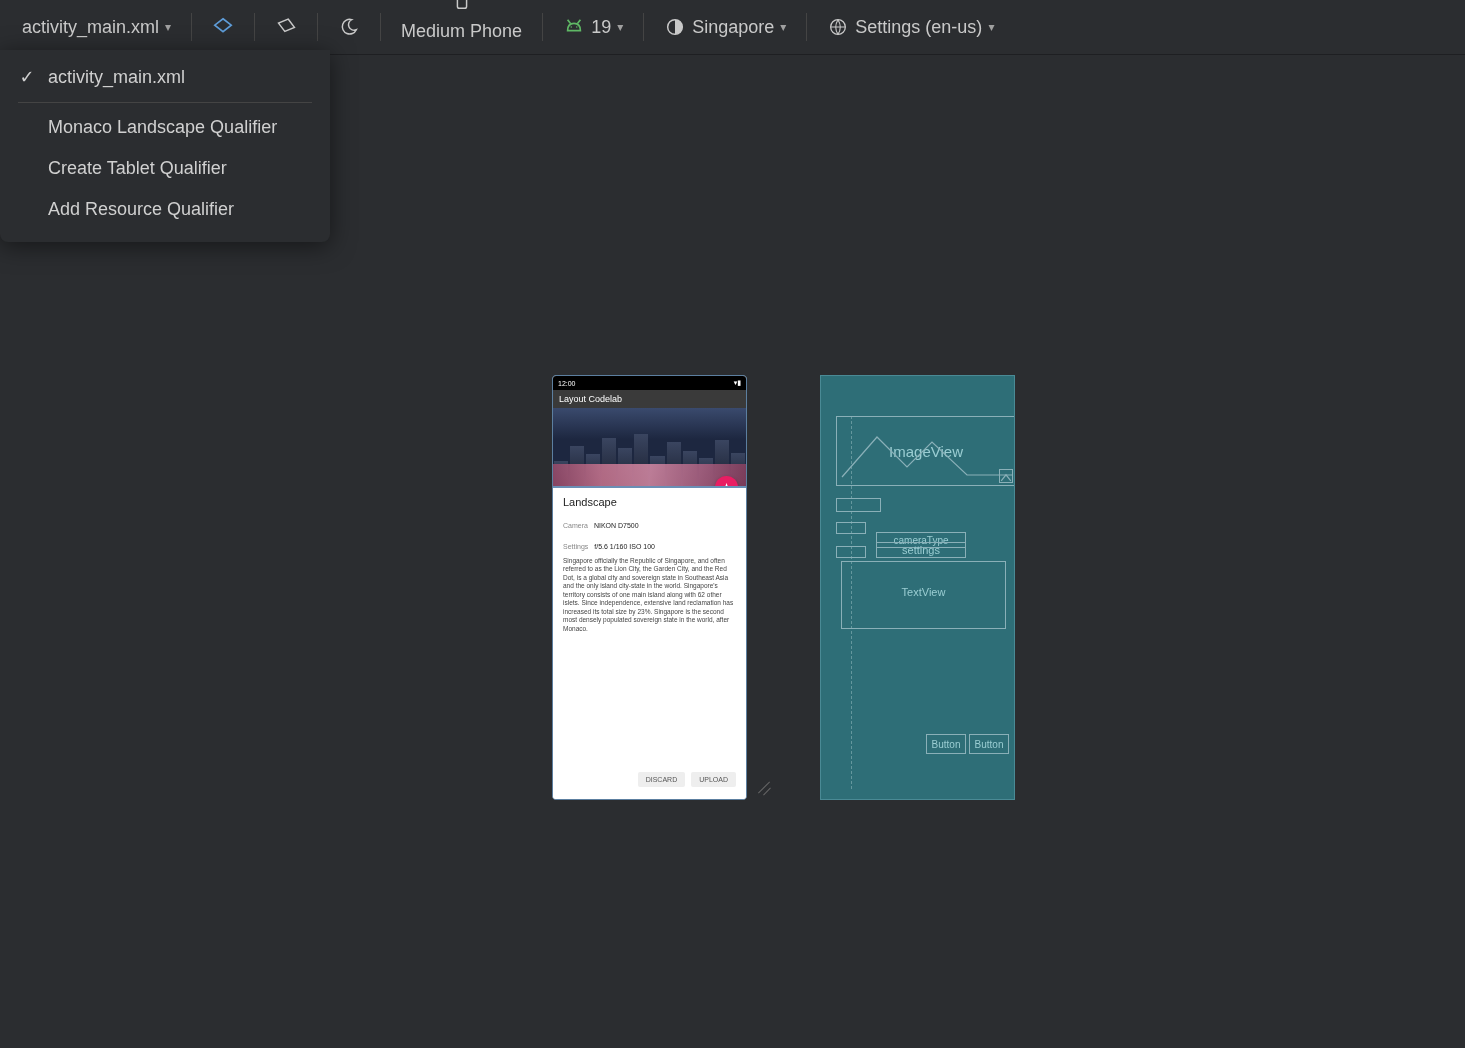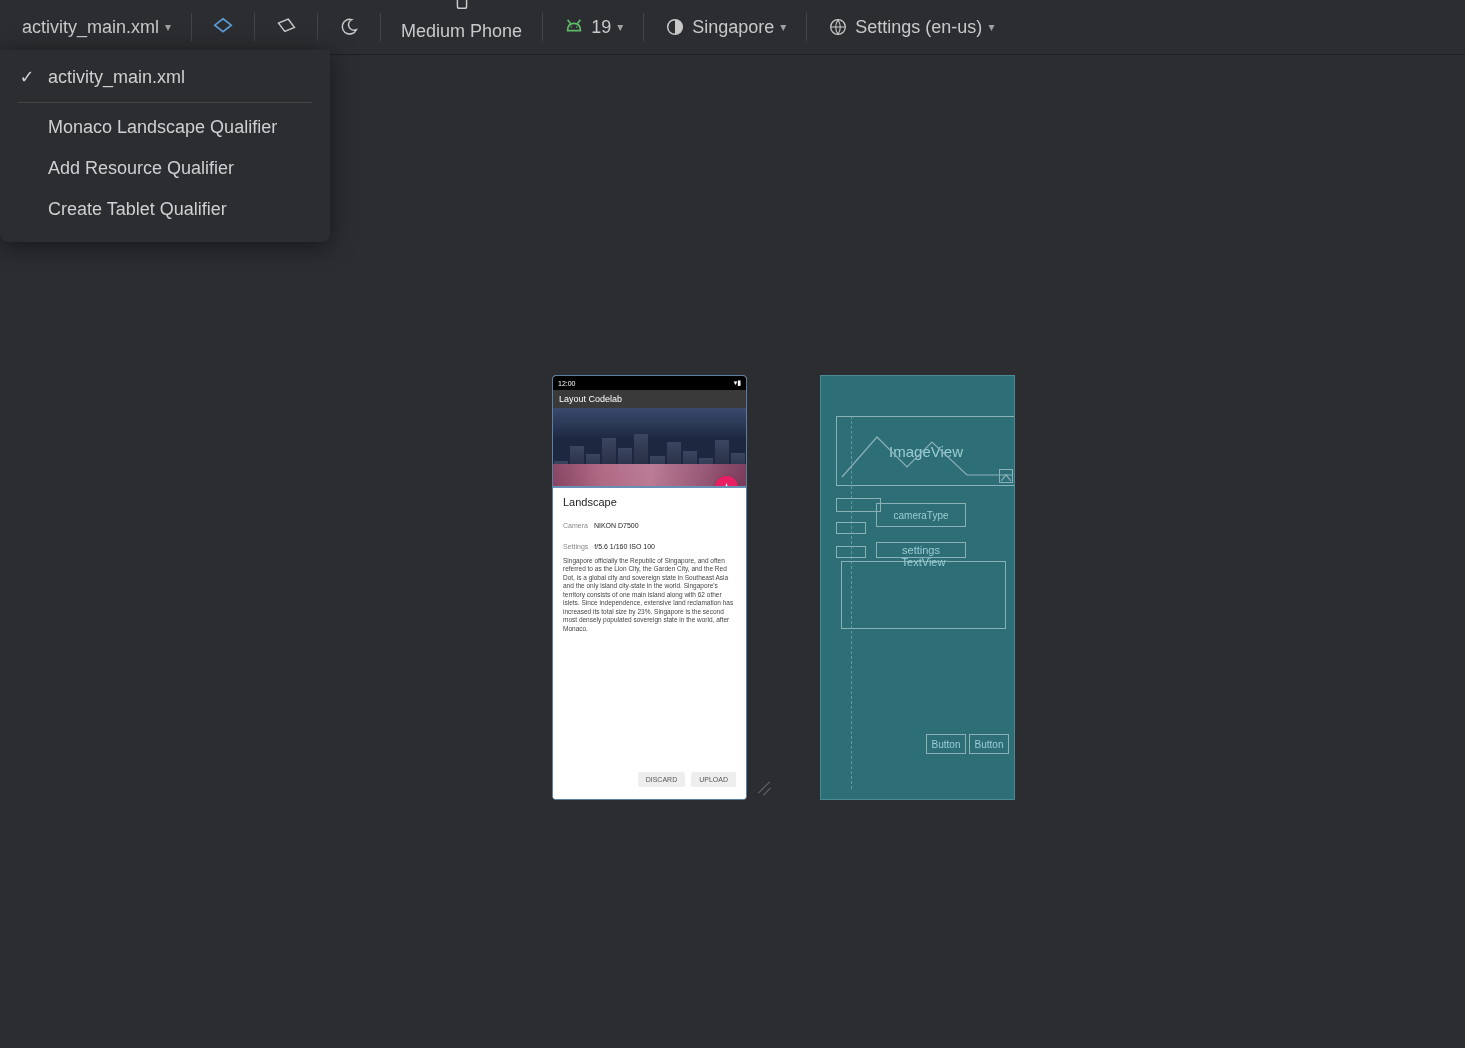--- a/index.html
+++ b/index.html
@@ -261,25 +261,25 @@
     <span class="check">✓</span>
     <span>activity_main.xml</span>
   </div>
   <div class="dropdown-sep"></div>
   <div class="dropdown-item">
     <span class="indent"></span>
     <span>Monaco Landscape Qualifier</span>
   </div>
   <div class="dropdown-item">
     <span class="indent"></span>
-    <span>Add Resource Qualifier</span>
+    <span>Create Tablet Qualifier</span>
   </div>
   <div class="dropdown-item">
     <span class="indent"></span>
-    <span>Create Tablet Qualifier</span>
+    <span>Add Resource Qualifier</span>
   </div>
 </div>
 
 <div class="canvas">
 
   <div class="design-preview">
     <div class="status-bar">
       <span>12:00</span>
       <span>▾▮</span>
     </div>
@@ -332,28 +332,28 @@
         </svg>
       <span style="font-size:15px;">ImageView</span>
       <div class="bp-box" style="right:2px;bottom:2px;width:14px;height:14px;border-width:1px;">
           <svg style="width:100%;height:100%" viewBox="0 0 10 10">
             <path d="M1 9L5 4L9 9" fill="none" stroke="#8ab0b8"></path>
           </svg>
         </div>
     </div>
     <div class="bp-box" style="left:15px;top:122px;width:45px;height:14px;"></div>
     <div class="bp-box" style="left:15px;top:146px;width:30px;height:12px;"></div>
-    <div class="bp-box" style="left:55px;top:127px;width:90px;height:24px;font-size:10px;">
+    <div class="bp-box" style="left:55px;top:156px;width:90px;height:16px;font-size:10px;">
       <span>cameraType</span>
     </div>
     <div class="bp-box" style="left:15px;top:170px;width:30px;height:12px;"></div>
     <div class="bp-box" style="left:55px;top:166px;width:90px;height:16px;font-size:11px;">
       <span>settings</span>
     </div>
-    <div class="bp-box" style="left:20px;top:185px;width:165px;height:68px;align-items:flex-start;justify-content:center;padding-top:0;font-size:11px;">
+    <div class="bp-box" style="left:20px;top:185px;width:165px;height:68px;align-items:center;justify-content:center;padding-top:0;font-size:11px;">
       <span style="margin-top:-6px;">TextView</span>
     </div>
     <div class="bp-box" style="left:105px;top:358px;width:40px;height:20px;font-size:10px;overflow:hidden;">
       <span>Button</span>
     </div>
     <div class="bp-box" style="left:148px;top:358px;width:40px;height:20px;font-size:10px;overflow:hidden;">
       <span>Button</span>
     </div>
   </div>
 

